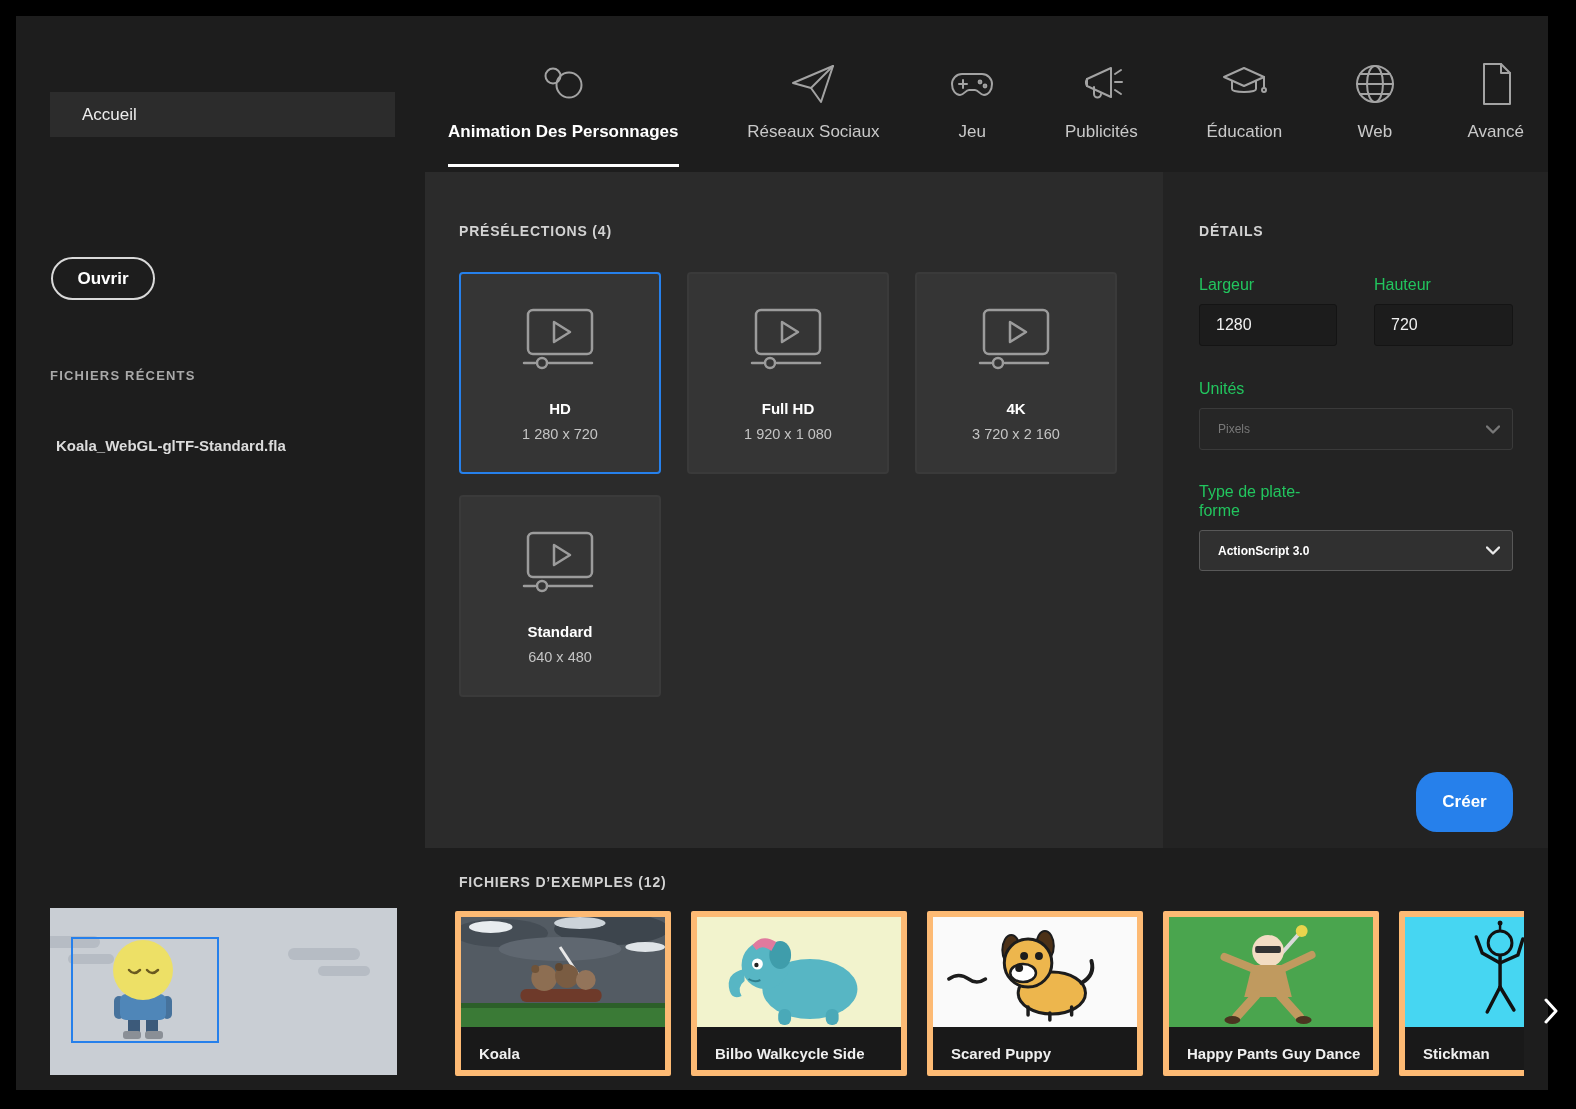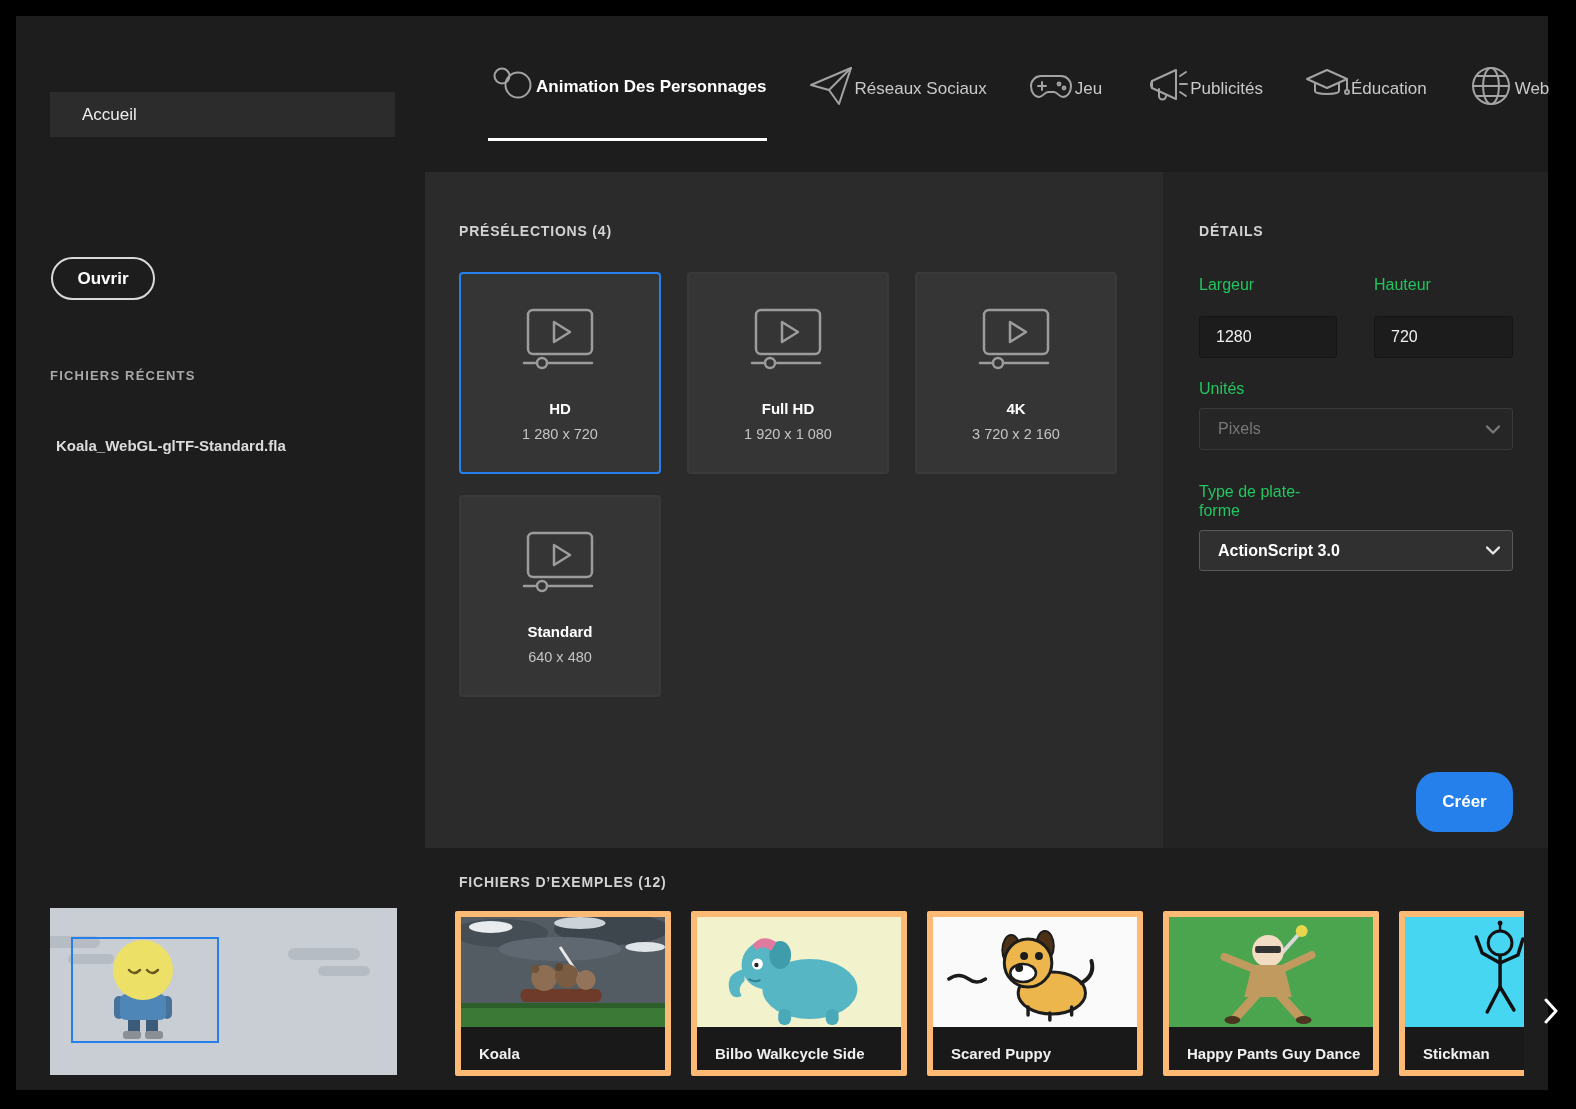--- a/index.html
+++ b/index.html
@@ -16,21 +16,21 @@
   .nav-formation{top:127px;}
   .ouvrir-btn{position:absolute;left:35px;top:241px;width:104px;height:43px;background:transparent;
               border:2px solid #d9d9d9;border-radius:22px;color:#fff;font-size:17px;font-weight:700;cursor:pointer;}
   .recent-header{position:absolute;left:34px;top:352px;font-size:13px;font-weight:700;color:#a9a9a9;letter-spacing:1.2px;}
   .recent-file{position:absolute;left:40px;top:421px;font-size:15px;font-weight:600;color:#dcdcdc;cursor:pointer;}
   .preview{position:absolute;left:34px;top:892px;width:347px;height:167px;cursor:pointer;}
   .preview svg{display:block;}
 
   
   .tabs{position:absolute;left:448px;top:52px;width:1076px;display:flex;justify-content:space-between;}
-  .tab{display:flex;align-items:center;padding-bottom:22px;cursor:pointer;margin-left:40px;}
+  .tab{display:flex;flex-direction:column;align-items:center;padding-bottom:22px;cursor:pointer;}
   .tab-icon{height:64px;display:flex;align-items:center;justify-content:center;}
   .tab-icon svg{stroke:#a3a3a3;fill:none;stroke-width:2;stroke-linecap:round;stroke-linejoin:round;}
   .tab-label{margin-top:6px;font-size:17px;color:#c9c9c9;white-space:nowrap;}
   .tab.active{border-bottom:3px solid #fff;}
   .tab.active .tab-label{color:#fff;font-weight:700;}
 
   
   .main-panel{position:absolute;left:425px;top:172px;width:738px;height:676px;background:#2b2b2b;}
   .presets-header{position:absolute;left:34px;top:51px;font-size:14px;font-weight:700;color:#d3d3d3;letter-spacing:.8px;}
   .preset-grid{position:absolute;left:34px;top:100px;display:grid;grid-template-columns:repeat(3,202px);
@@ -45,25 +45,25 @@
 
   
   .details-panel{position:absolute;left:1163px;top:172px;width:385px;height:676px;background:#232323;}
   .details-header{position:absolute;left:36px;top:51px;font-size:14px;font-weight:700;color:#d3d3d3;letter-spacing:.8px;}
   .field-label{position:absolute;font-size:16px;color:#22c55e;}
   .lbl-width{left:36px;top:104px;}
   .lbl-height{left:211px;top:104px;}
   .lbl-units{left:36px;top:208px;}
   .lbl-platform{left:36px;top:310px;width:125px;line-height:19px;}
   .dim-input{position:absolute;height:42px;background:#1c1c1c;border:1px solid #141414;border-radius:3px;
-             color:#f0f0f0;font-size:16px;padding-left:16px;margin-top:12px;}
+             color:#f0f0f0;font-size:16px;padding-left:16px;}
   .inp-width{left:36px;top:132px;width:138px;}
   .inp-height{left:211px;top:132px;width:139px;}
   .dropdown{position:absolute;height:42px;width:314px;border-radius:3px;display:flex;align-items:center;
-            justify-content:space-between;padding:0 12px 0 18px;font-size:16px;cursor:pointer;}
+            justify-content:space-between;padding:0 12px 0 18px;font-size:12px;cursor:pointer;}
   .dd-units{left:36px;top:236px;background:#262626;border:1px solid #3a3a3a;color:#787878;}
   .dd-units svg{stroke:#787878;}
   .dd-platform{left:36px;top:358px;height:41px;background:#303030;border:1px solid #585858;color:#fff;font-weight:700;}
   .dd-platform svg{stroke:#e8e8e8;}
   .dropdown svg{fill:none;stroke-width:2.4;stroke-linecap:round;stroke-linejoin:round;}
   .create-btn{position:absolute;left:253px;top:600px;width:97px;height:60px;background:#2680eb;border:none;
               border-radius:21px;color:#fff;font-size:17px;font-weight:700;cursor:pointer;}
 
   
   .samples-header{position:absolute;left:459px;top:874px;font-size:14px;font-weight:700;color:#d3d3d3;letter-spacing:.8px;}

